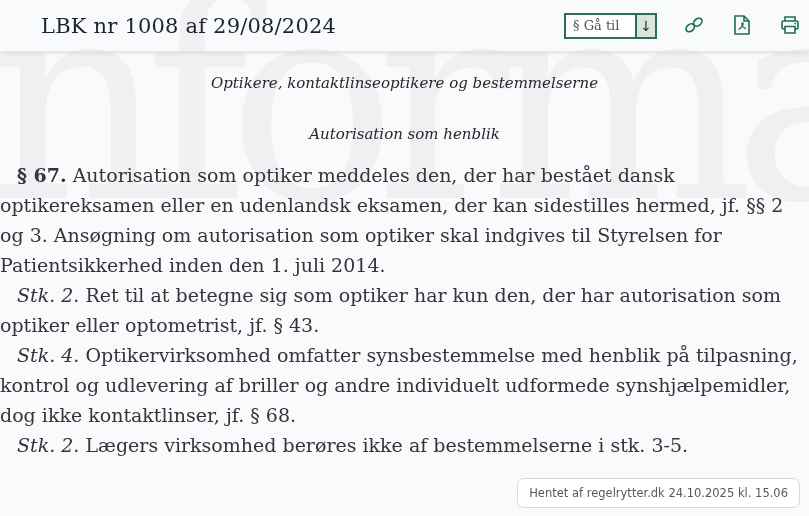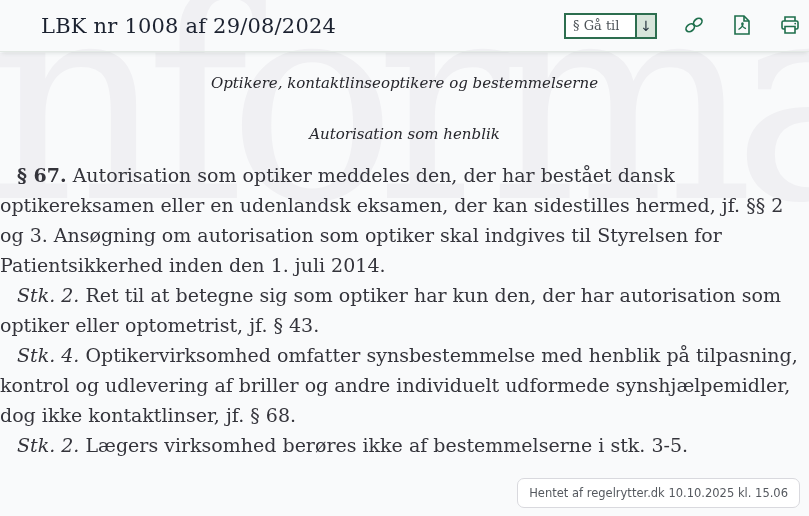--- a/index.html
+++ b/index.html
@@ -185,13 +185,13 @@
 
   <p><span class="marker-italic">Stk. 2.</span><span> Ret til at betegne sig som optiker har kun den, der har autorisation som optiker eller optometrist, jf. § 43.</span></p>
 
 
   <p><span class="marker-italic">Stk. 4.</span><span> Optikervirksomhed omfatter synsbestemmelse med henblik på tilpasning, kontrol og udlevering af briller og andre individuelt udformede synshjælpemidler, dog ikke kontaktlinser, jf. § 68.</span></p>
 
 
   <p><span class="marker-italic">Stk. 2.</span><span> Lægers virksomhed berøres ikke af bestemmelserne i stk. 3-5.</span></p>
 </main>
 
-<div class="fetch-badge">Hentet af regelrytter.dk 10.10.2025 kl. 15.06</div>
+<div class="fetch-badge">Hentet af regelrytter.dk 24.10.2025 kl. 15.06</div>
 
 </body></html>

